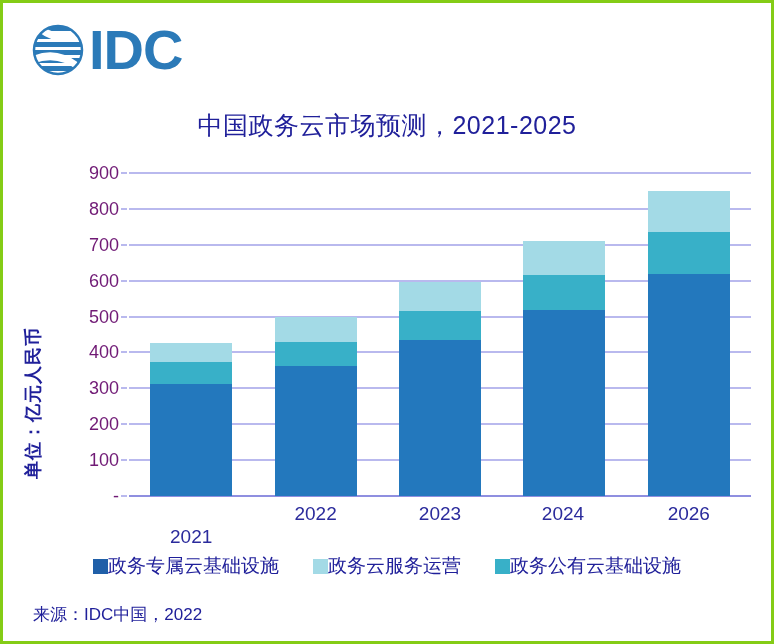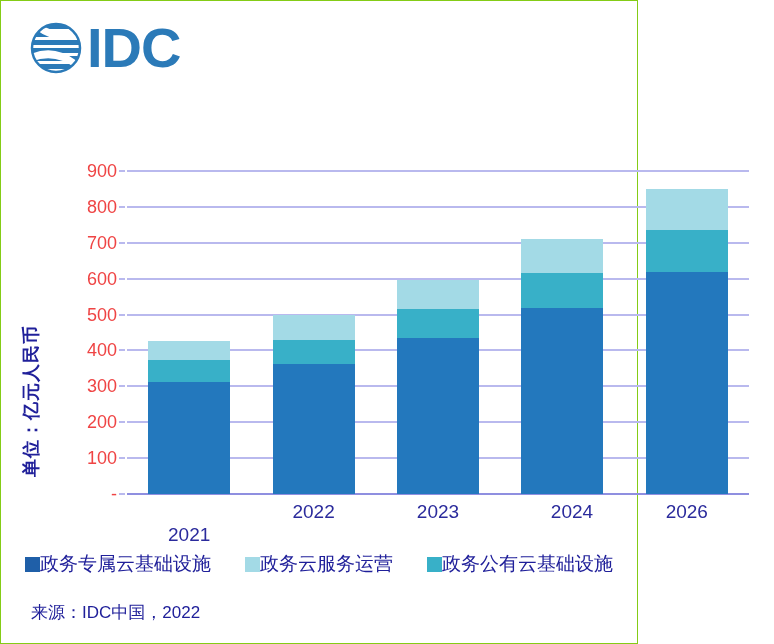--- a/index.html
+++ b/index.html
@@ -8,24 +8,24 @@
   }
   body {
     width: 774px;
     height: 644px;
     background: #ffffff;
     font-family: "Liberation Sans", "DejaVu Sans", sans-serif;
     overflow: hidden;
   }
   #page {
     position: relative;
-    width: 638px;
+    width: 774px;
     height: 644px;
     box-sizing: border-box;
-    border: 1px solid #84cc16;
+    border: 3px solid #84cc16;
     background: #ffffff;
   }
 
   
   #logo-area {
     position: absolute;
     left: 28px;
     top: 18px;
     display: flex;
     align-items: center;
@@ -91,21 +91,21 @@
     left: 0;
     top: 0;
     width: 68px;
     height: 330px;
   }
   .y-tick {
     position: absolute;
     right: 10px;
     text-align: center;
     font-size: 18px;
-    color: #ef4444;
+    color: #701a75;
     transform: translateY(-50%);
     white-space: nowrap;
   }
   .y-tick-dash {
     position: absolute;
     right: 2px;
     width: 6px;
     height: 2px;
     background: #b9b9ee;
     transform: translateY(-50%);
@@ -224,20 +224,21 @@
           <rect x="0" y="43" width="54" height="5" fill="#2b7ab8"></rect>
           <path d="M 6 0 Q 30 18 54 6 L 54 14 Q 30 26 6 8 Z" fill="#ffffff"></path>
           <path d="M 0 34 Q 24 22 48 40 L 48 48 Q 24 30 0 42 Z" fill="#ffffff"></path>
         </g>
         <circle cx="27" cy="27" r="24" fill="none" stroke="#2b7ab8" stroke-width="2.5"></circle>
       </svg>
     </span>
     <span id="logo-word">IDC</span>
   </div>
 
+  <div id="chart-title">中国政务云市场预测，2021-2025</div>
 
   <div id="y-axis-title">
     <span>单位：亿元人民币</span>
   </div>
 
   <div id="plot-wrap">
     <div id="y-ticks">
         <div class="y-tick" style="top: 0px;">900</div>
         <div class="y-tick-dash" style="top: 0px;"></div>
         <div class="y-tick" style="top: 35.8889px;">800</div>
@@ -309,21 +310,21 @@
             </div>
           </div>
         </div>
     </div>
   </div>
 
   <div id="x-labels">
       <div class="x-label" style="left: 62.2px; margin-top: 23px;">2021</div>
       <div class="x-label" style="left: 186.6px;">2022</div>
       <div class="x-label" style="left: 311px;">2023</div>
-      <div class="x-label" style="left: 445px; text-align: right;">2024</div>
+      <div class="x-label" style="left: 434px; text-align: right;">2024</div>
       <div class="x-label" style="left: 559.8px;">2026</div>
     </div>
 
   <div id="legend">
       <div class="legend-item">
         <span class="legend-swatch" style="background: rgb(31, 95, 168);"></span>
         <span class="legend-label">政务专属云基础设施</span>
       </div>
       <div class="legend-item">
         <span class="legend-swatch" style="background: rgb(163, 218, 230);"></span>

